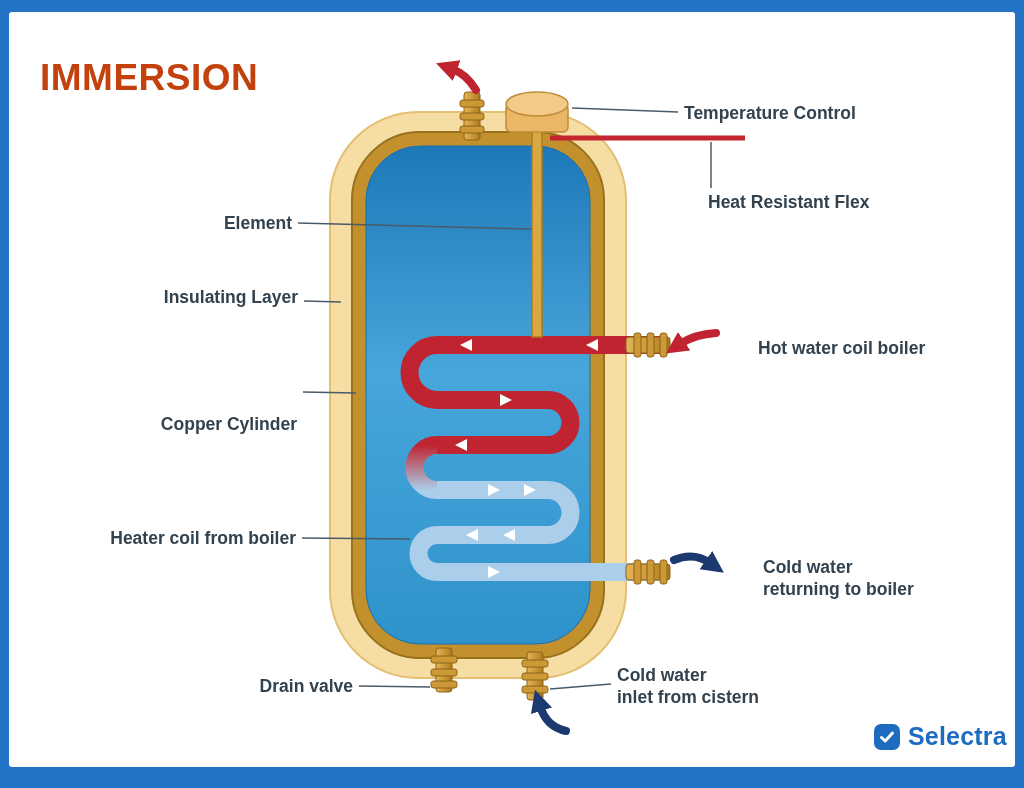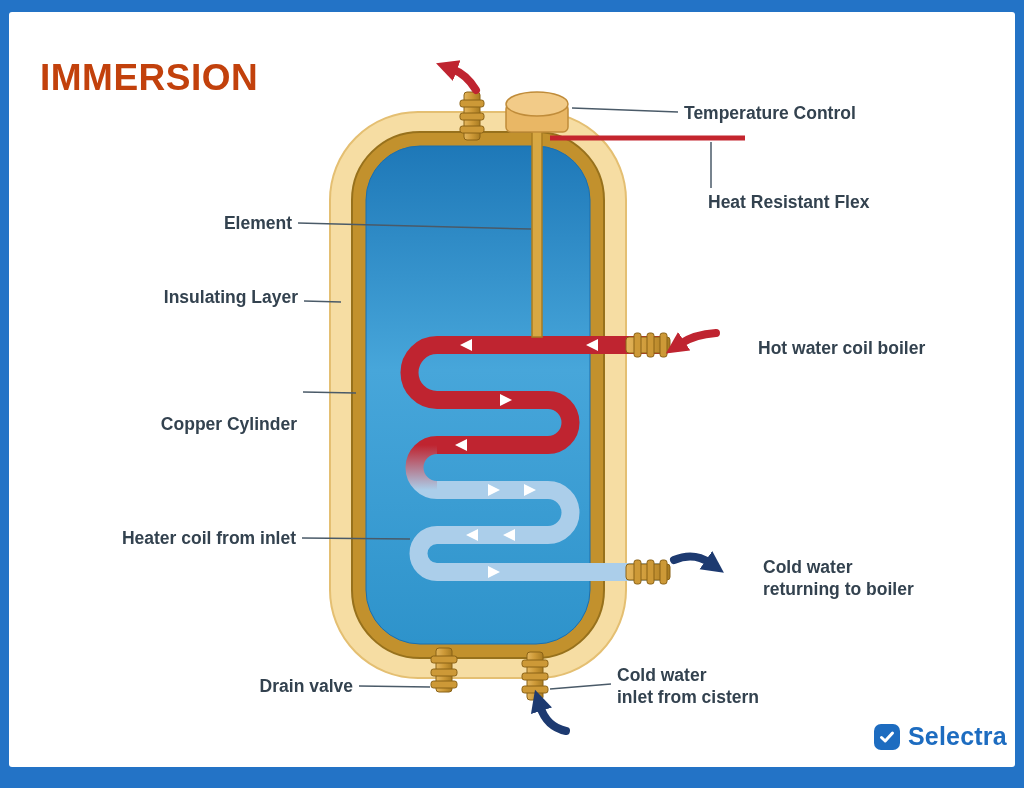--- a/index.html
+++ b/index.html
@@ -131,21 +131,21 @@
 <div class="lbl" style="left:708px;top:191px;">
   <div>Heat Resistant Flex</div>
 </div>
 
 <div class="lbl right" style="left:160px;top:212px;width:132px;">Element</div>
 
 <div class="lbl right" style="left:118px;top:286px;width:180px;">Insulating Layer</div>
 
 <div class="lbl right" style="left:112px;top:381px;width:185px;margin-top:32px;">Copper Cylinder</div>
 
-<div class="lbl right" style="left:58px;top:527px;width:238px;">Heater coil from inlet</div>
+<div class="lbl right" style="left:58px;top:527px;width:238px;">Heater coil from boiler</div>
 
 <div class="lbl" style="left:758px;top:337px;">Hot water coil boiler</div>
 
 <div class="lbl" style="left:763px;top:556px;">
   <div>Cold water</div>
   <div>returning to boiler</div>
 </div>
 
 <div class="lbl right" style="left:215px;top:675px;width:138px;">Drain valve</div>
 

